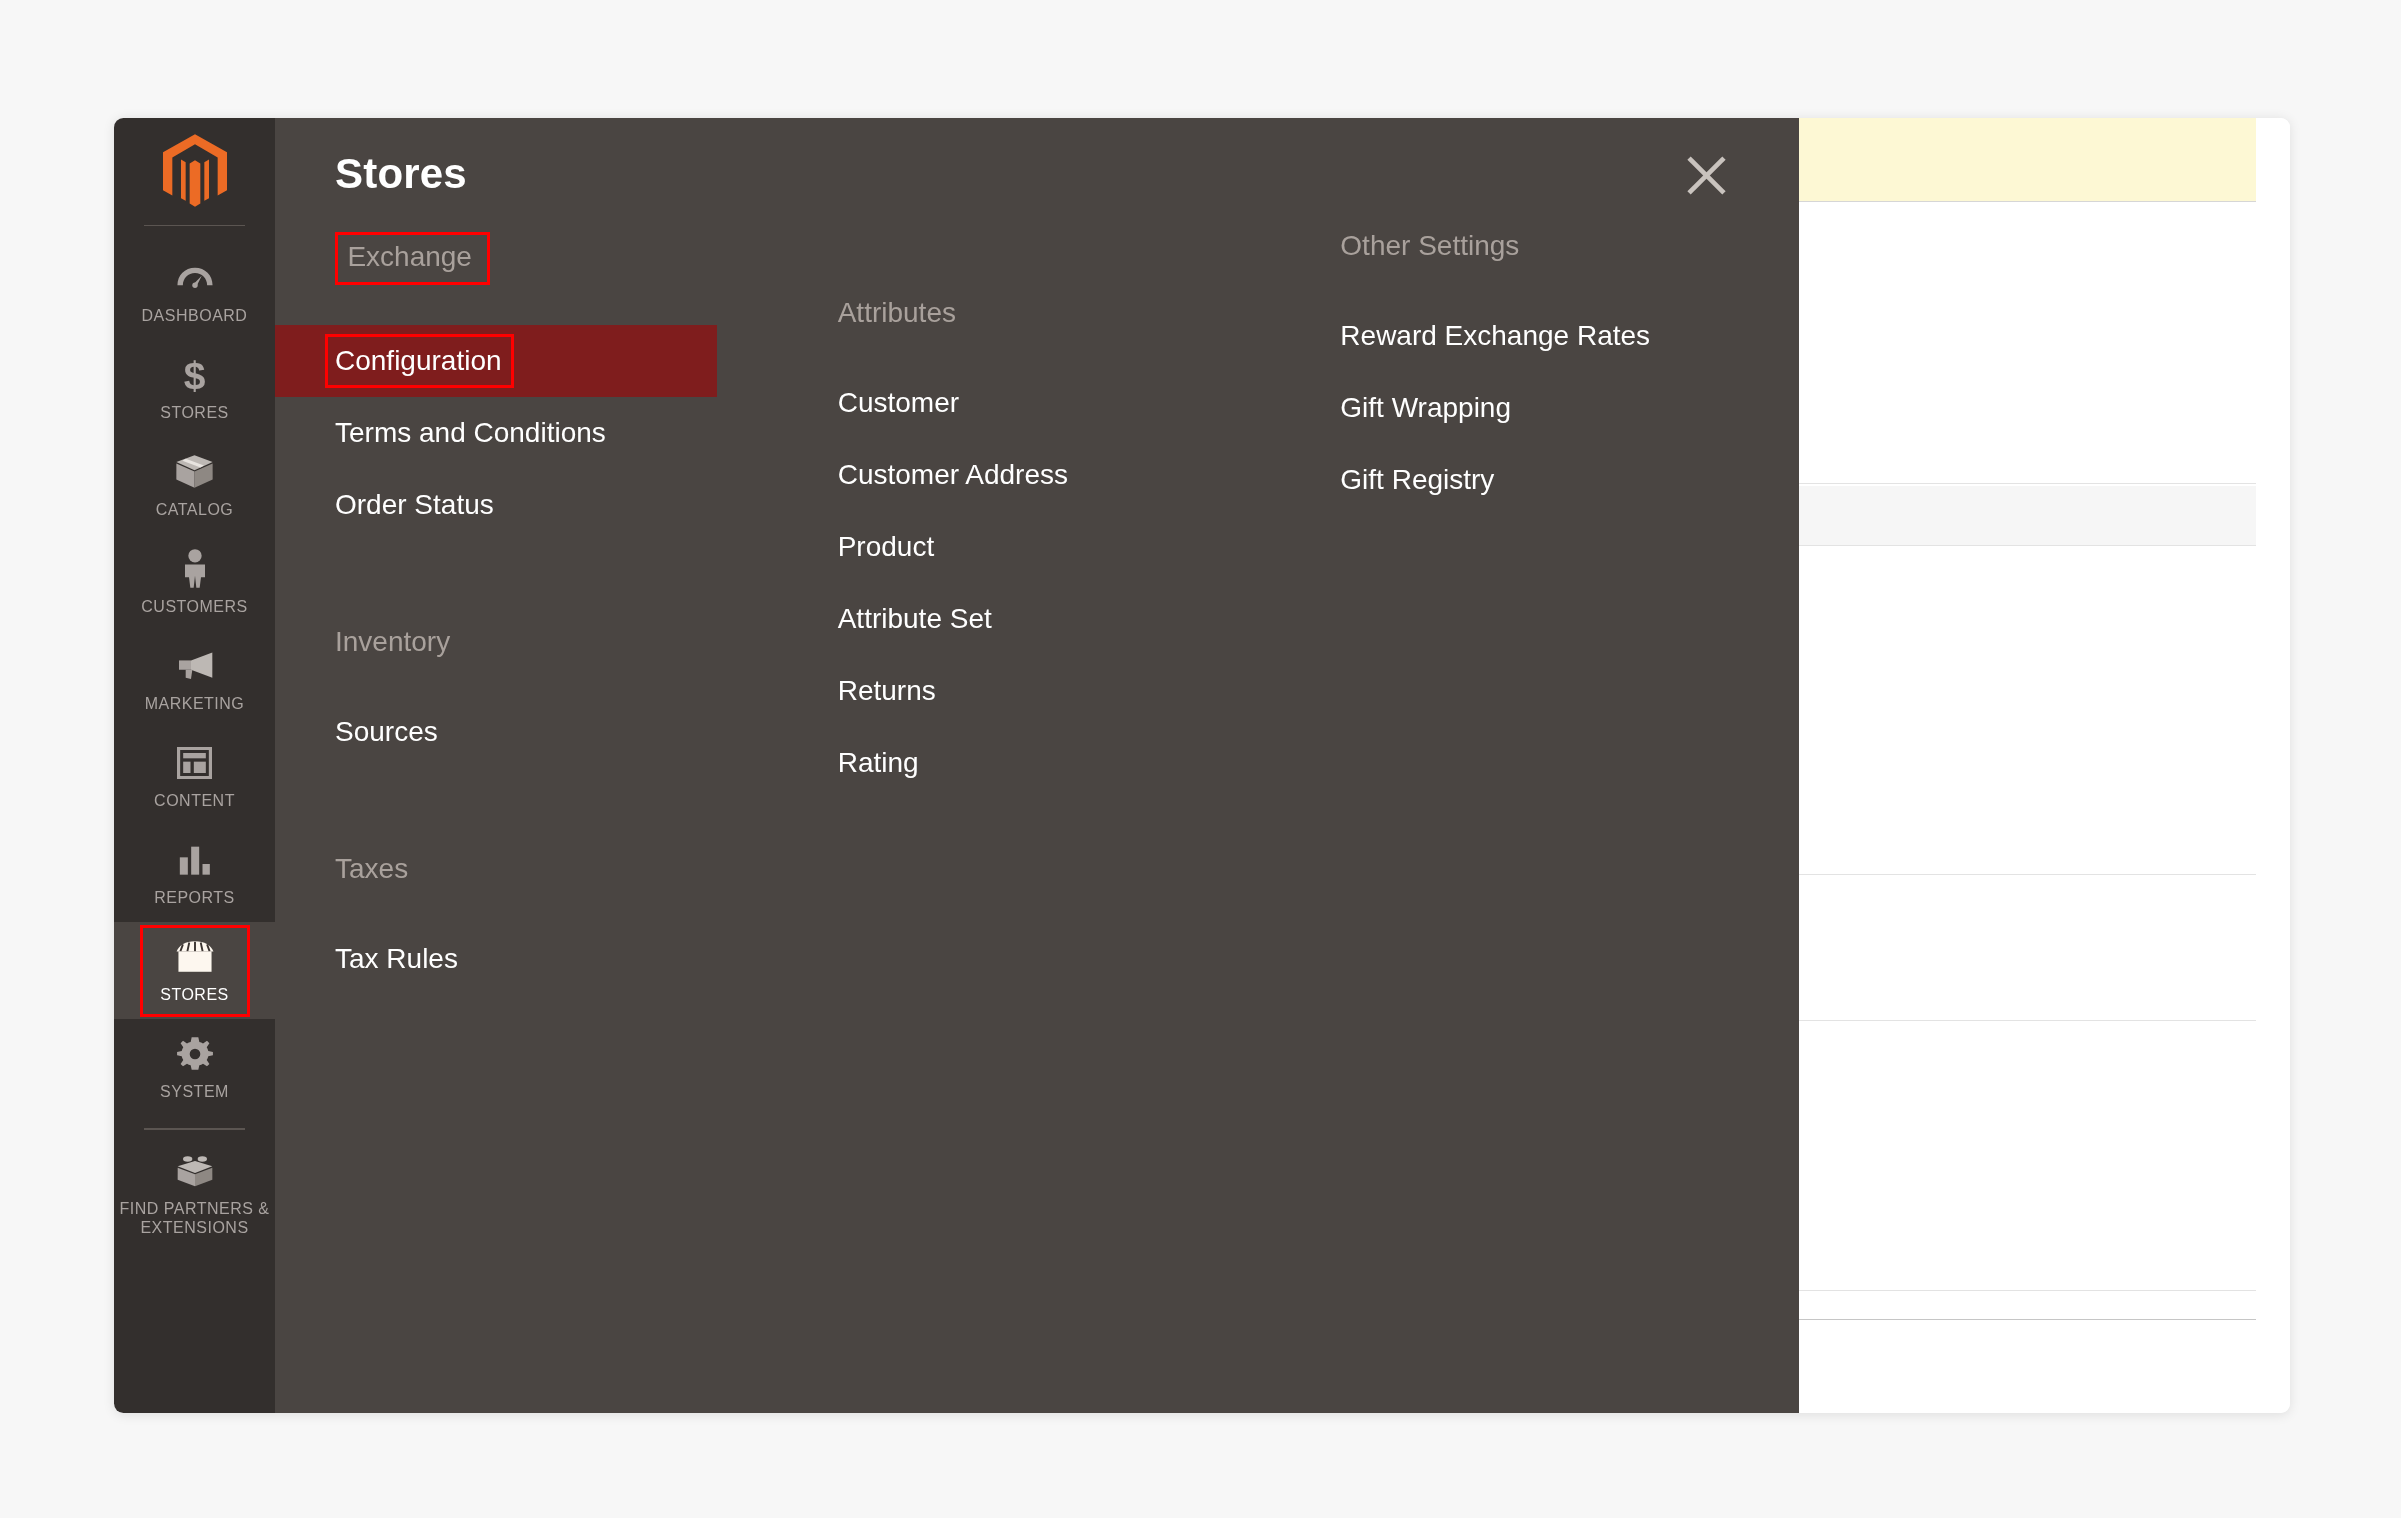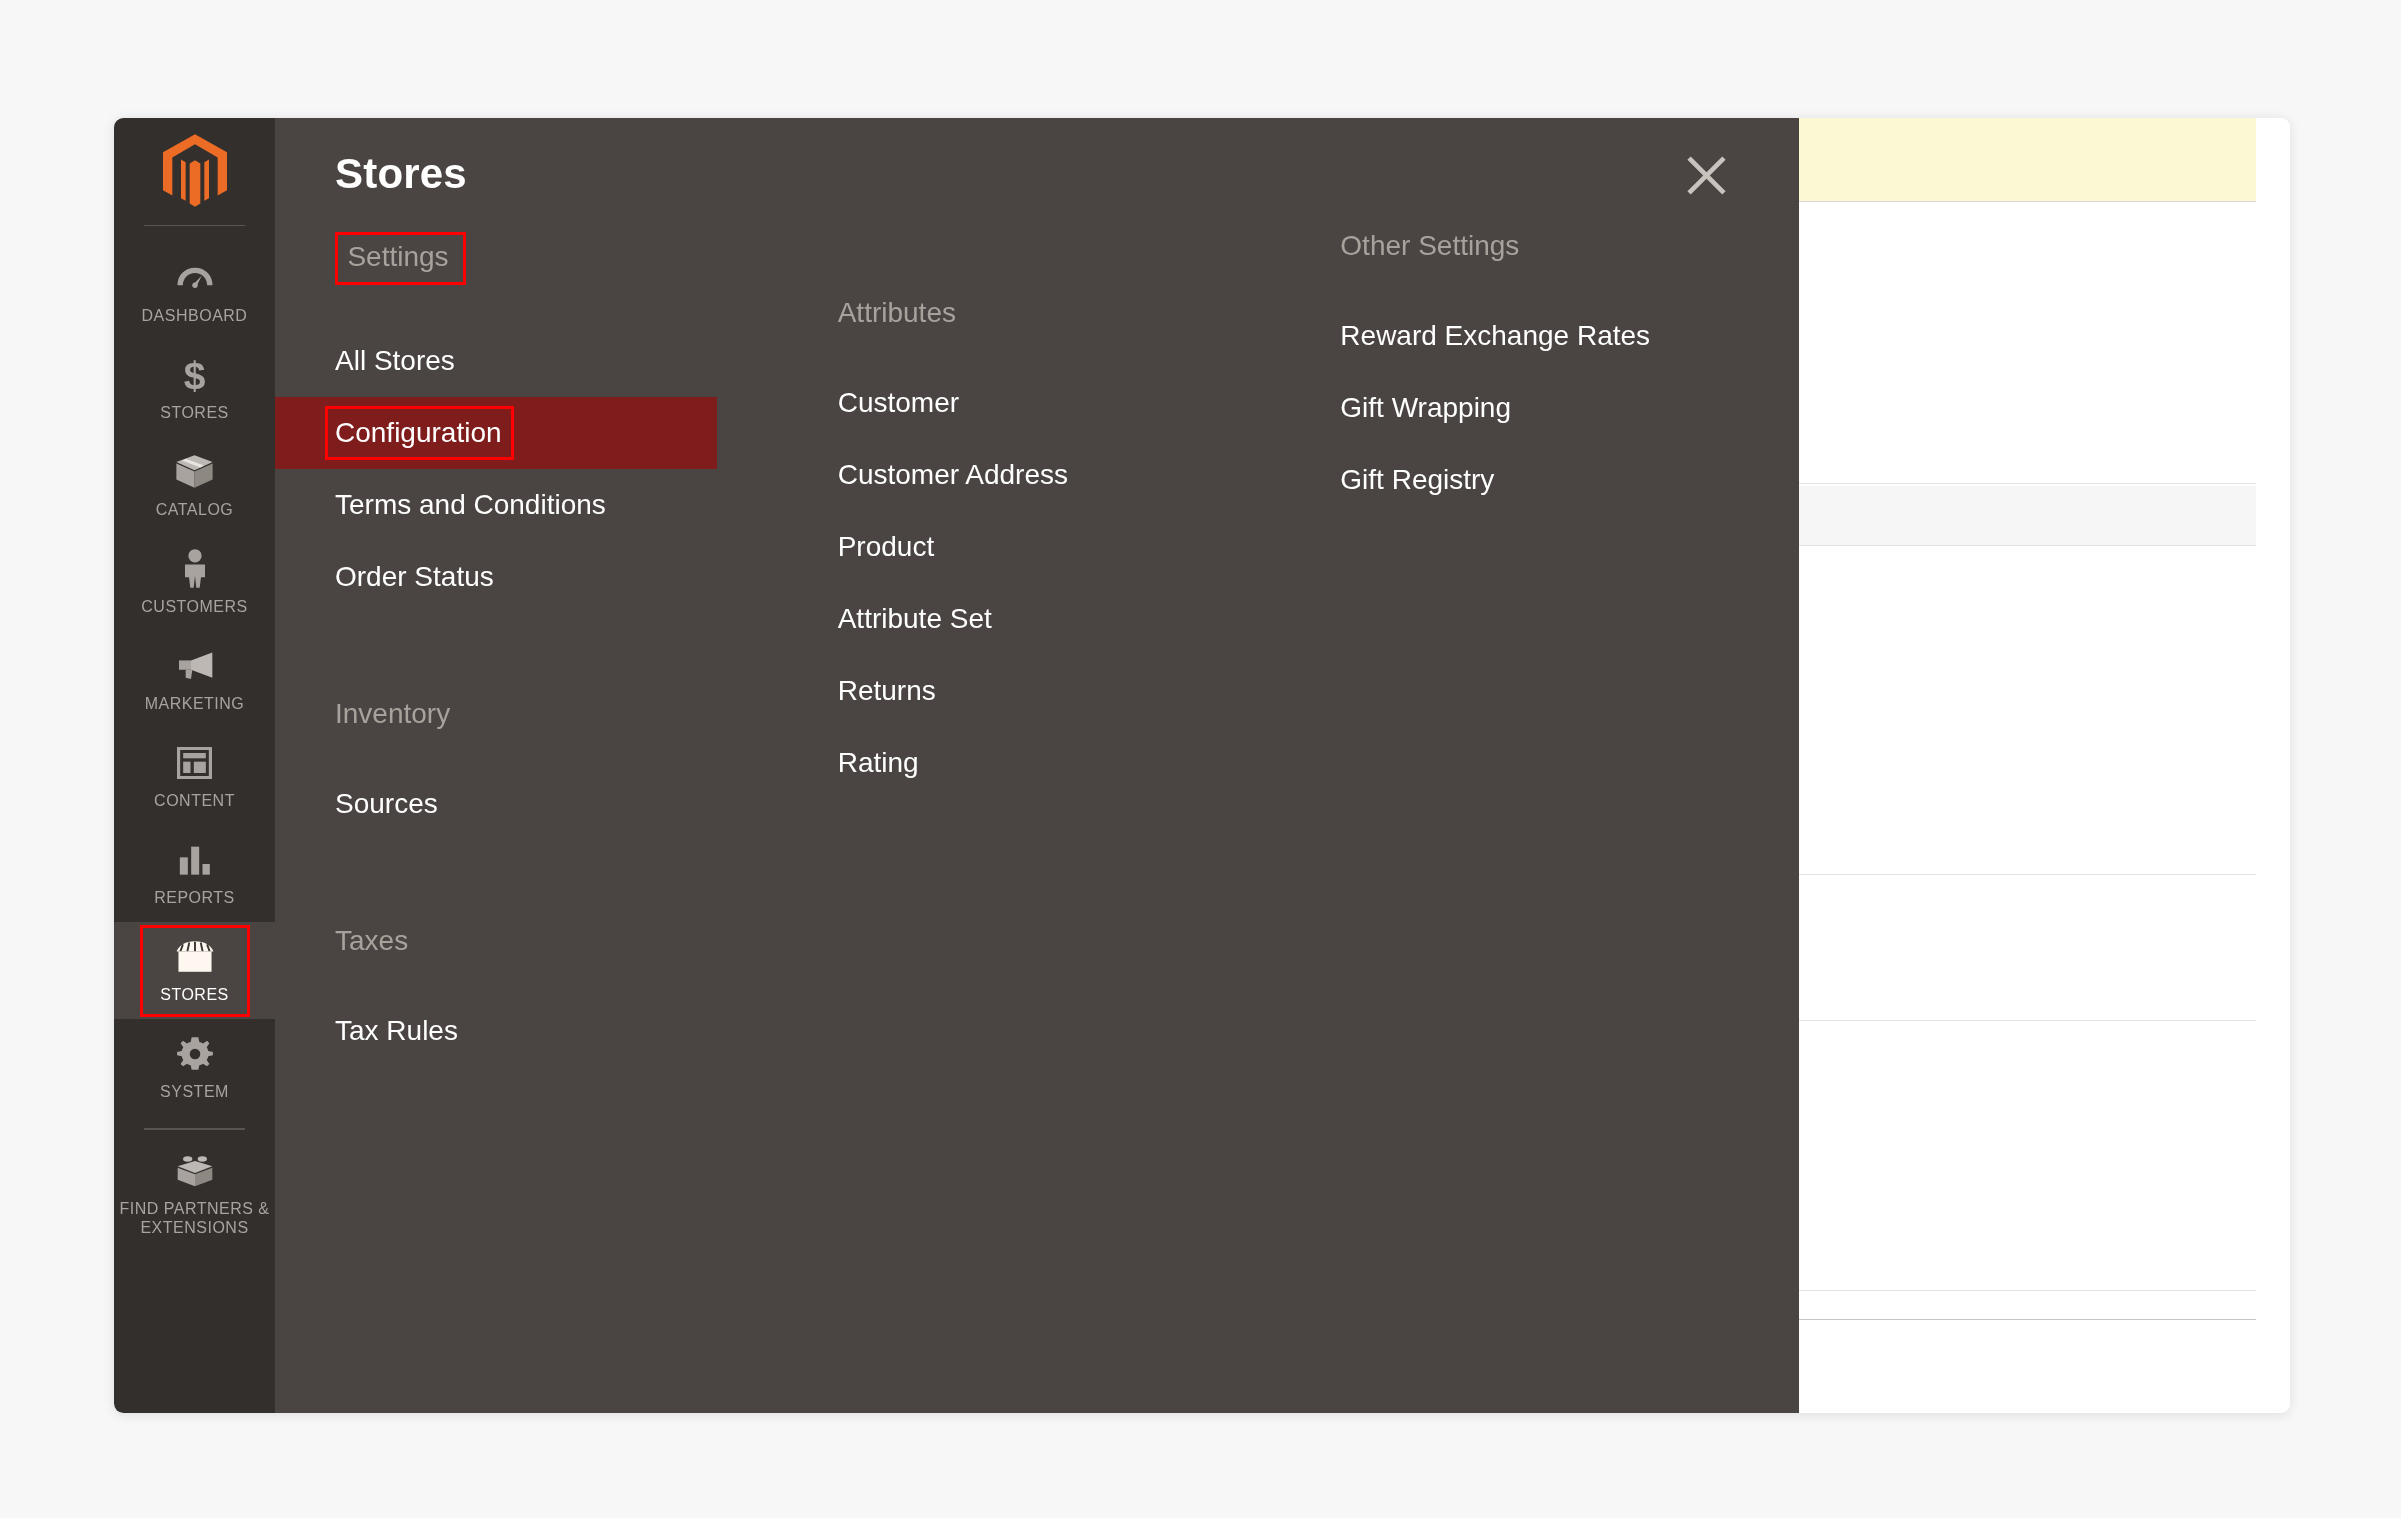--- a/index.html
+++ b/index.html
@@ -410,26 +410,23 @@
             <line x1="64" y1="12" x2="12" y2="64" stroke="#c9c3be" stroke-width="7"></line>
           </svg>
         </div>
       </div>
 
       <div id="menu-cols">
 
         <div class="menu-col" id="col-1">
 
           <div class="group">
-            <div class="group-title boxed">Settings</div>
+            <div class="group-title boxed">Exchange</div>
             <div class="sp-60"></div>
 
-            <div class="menu-link-row">
-              <span class="menu-link">All Stores</span>
-            </div>
 
             <div class="menu-link-row hovered boxed">
               <span class="boxframe" style="width:189px;"></span>
               <span class="menu-link">Configuration</span>
             </div>
 
             <div class="menu-link-row">
               <span class="menu-link">Terms and Conditions</span>
             </div>
 

